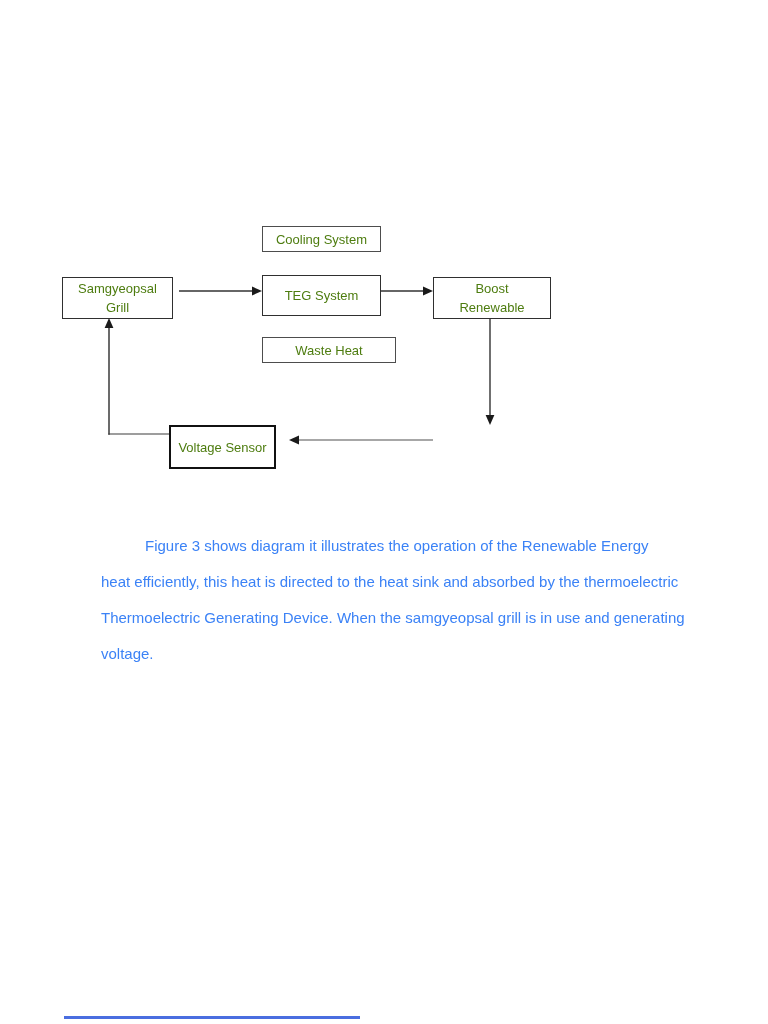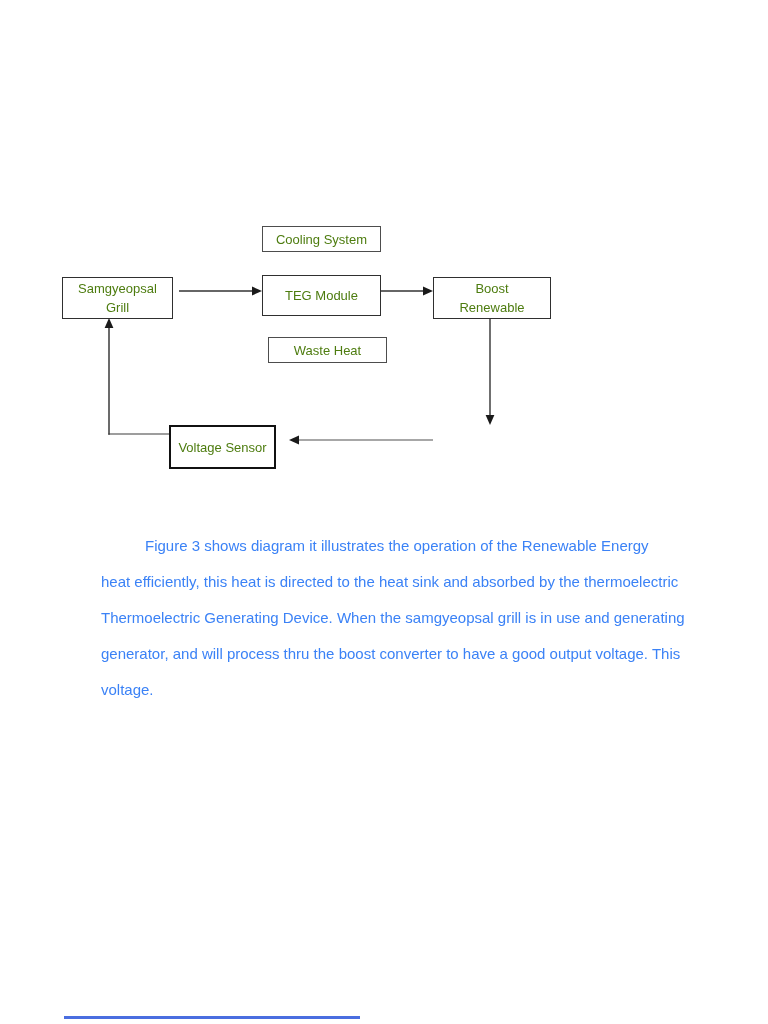--- a/index.html
+++ b/index.html
@@ -32,21 +32,21 @@
     text-align: center;
     white-space: nowrap;
   }
   .dbox.thin  { border: 1.4px solid #4d4d4d; }
   .dbox.thick { border: 2.2px solid #111111; }
 
   .box-cooling  { left: 262px; top: 226px; width: 119px; height: 26px; }
   .box-grill    { left:  62px; top: 277px; width: 111px; height: 42px; }
   .box-teg      { left: 262px; top: 275px; width: 119px; height: 41px; }
   .box-boost    { left: 433px; top: 277px; width: 118px; height: 42px; }
-  .box-waste    { left: 268px; top: 337px; width: 119px; height: 26px; }
+  .box-waste    { left: 262px; top: 337px; width: 134px; height: 26px; }
   .box-voltage  { left: 169px; top: 425px; width: 107px; height: 44px; }
   .box-battery  { left: 433px; top: 425px; width: 118px; height: 43px; }
 
   svg.connectors {
     position: absolute;
     left: 0; top: 0;
     width: 768px; height: 1024px;
     pointer-events: none;
   }
 
@@ -114,21 +114,21 @@
     <div class="dbox thin box-cooling">
       <span>Cooling System</span>
     </div>
 
     <div class="dbox box-grill">
       <span>Samgyeopsal</span>
       <span>Grill</span>
     </div>
 
     <div class="dbox box-teg">
-      <span>TEG Module</span>
+      <span>TEG System</span>
     </div>
 
     <div class="dbox box-boost">
       <span>Boost</span>
       <span>Renewable</span>
     </div>
 
     <div class="dbox thin box-waste">
       <span>Waste Heat</span>
     </div>
@@ -137,19 +137,18 @@
       <span>Voltage Sensor</span>
     </div>
 
 
   </div>
 
   <div class="caption">
     <div class="line indent">Figure 3 shows diagram it illustrates the operation of the Renewable Energy</div>
     <div class="line">heat efficiently, this heat is directed to the heat sink and absorbed by the thermoelectric</div>
     <div class="line">Thermoelectric Generating Device. When the samgyeopsal grill is in use and generating</div>
-    <div class="line">generator, and will process thru the boost converter to have a good output voltage. This</div>
     <div class="line">voltage.</div>
   </div>
 
   <div class="footer-rule" style="background: rgb(74, 110, 224);"></div>
 
 </div>
 
 </body></html>

